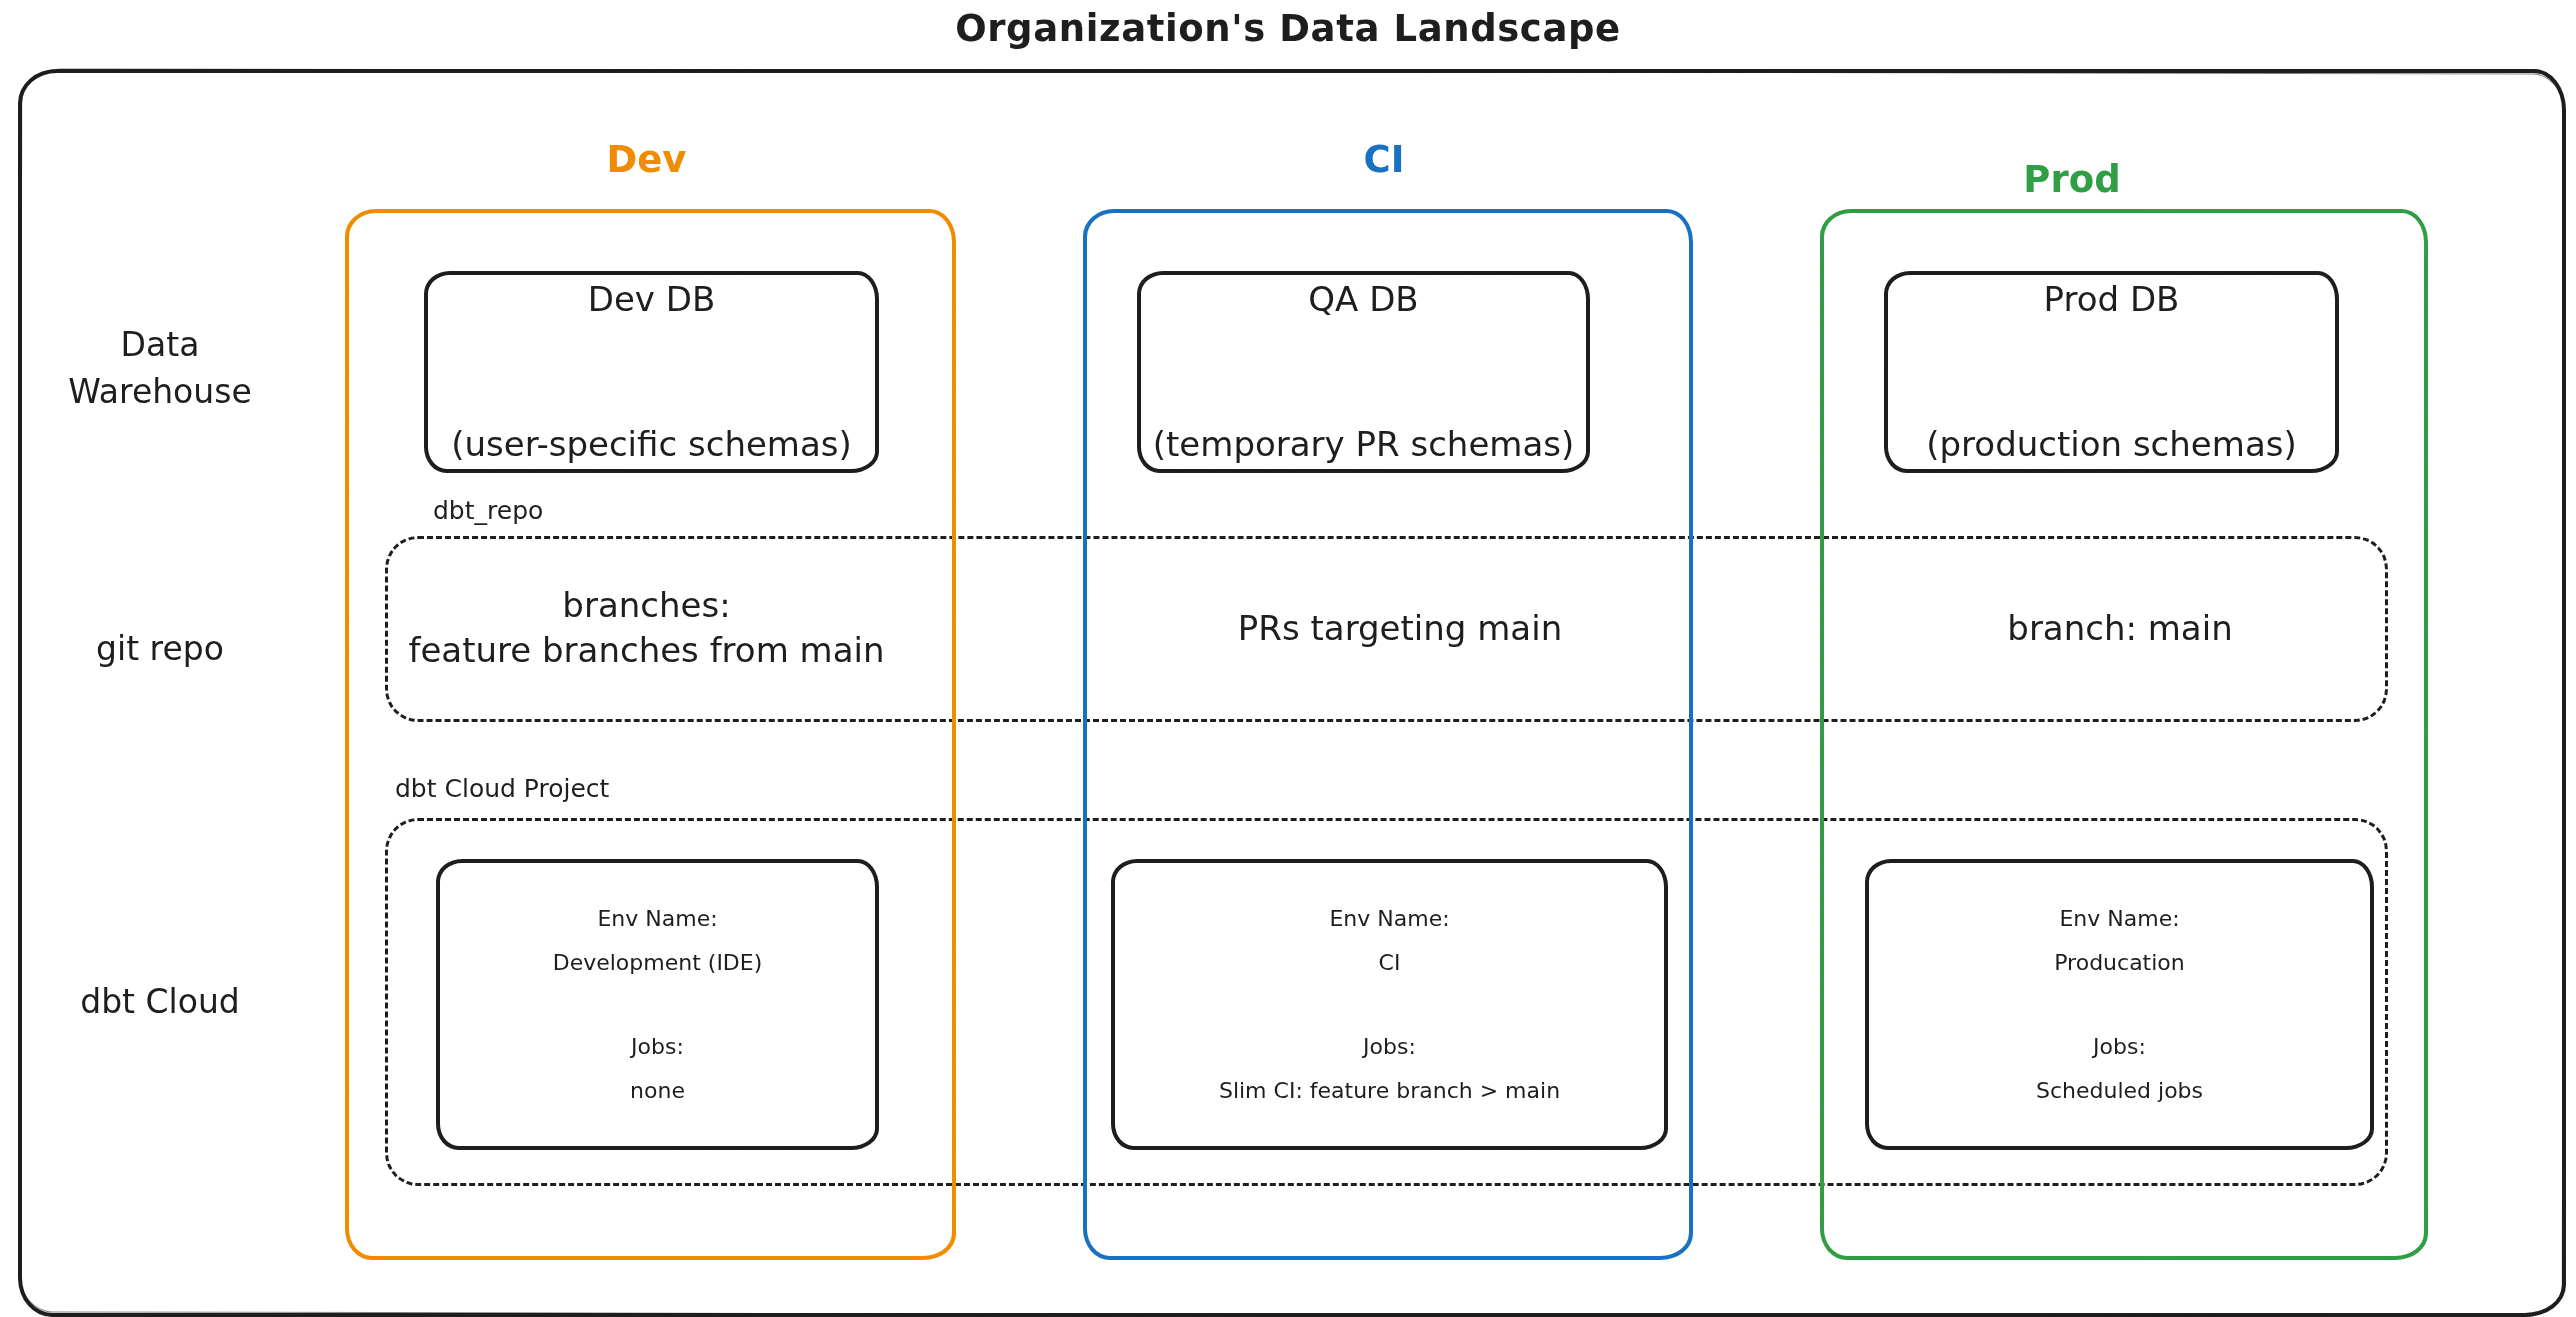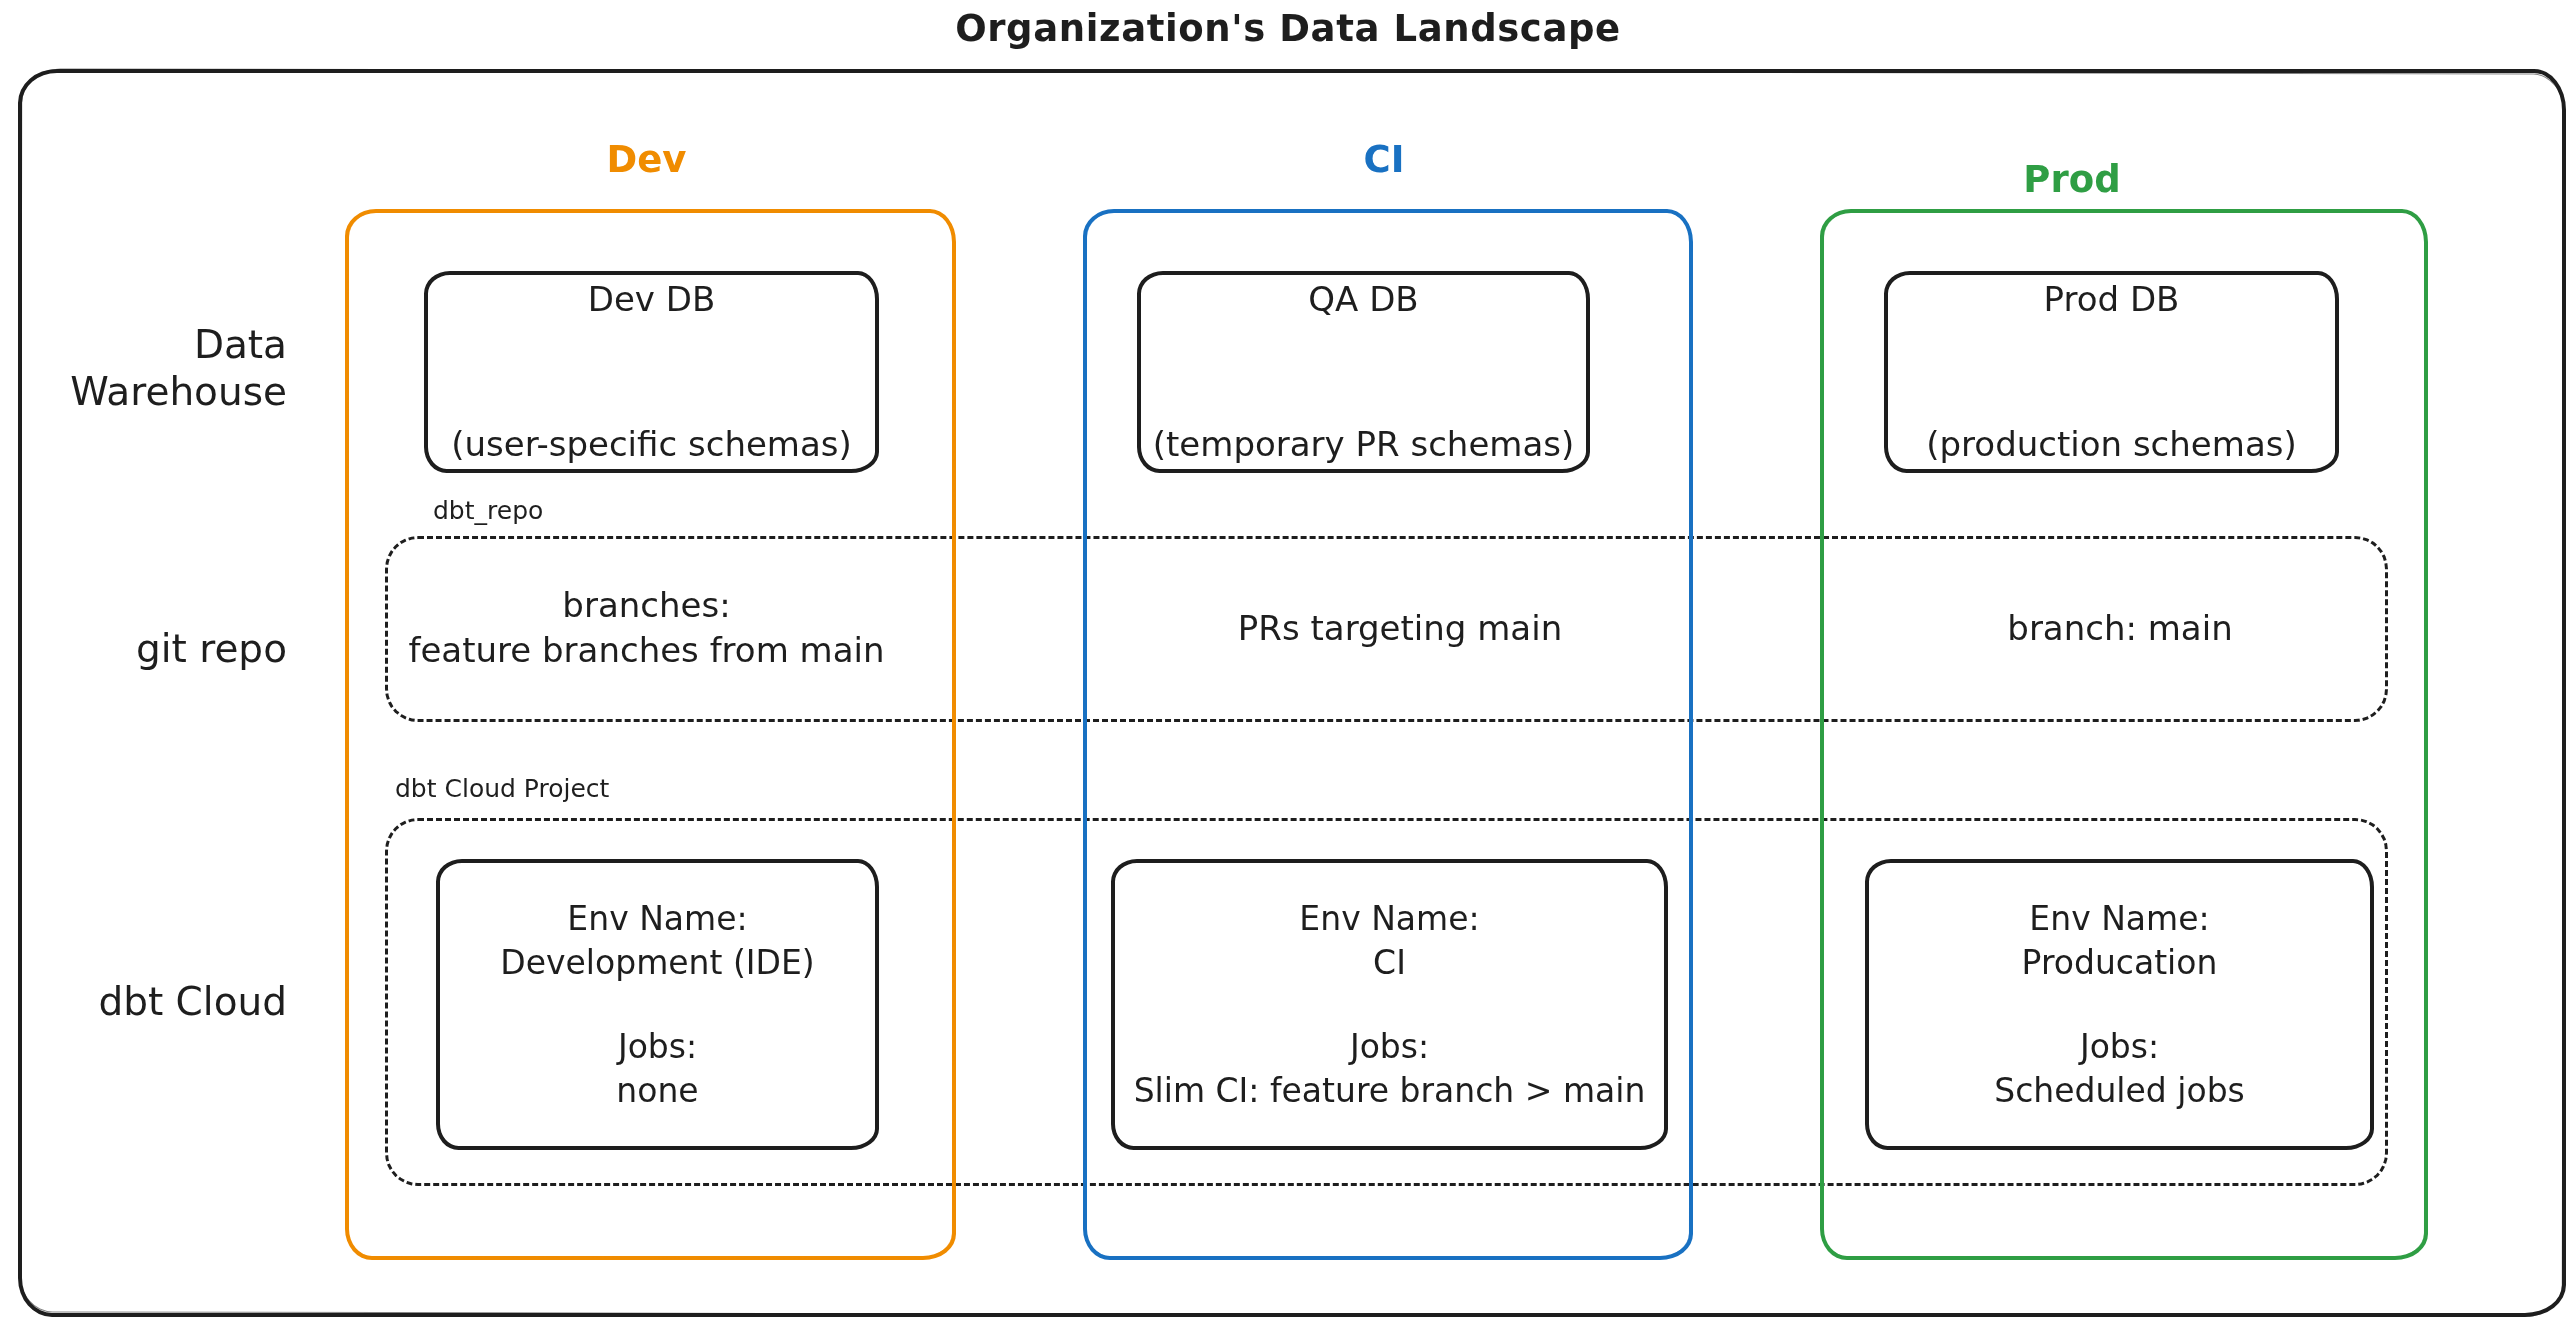--- a/index.html
+++ b/index.html
@@ -39,22 +39,22 @@
 
   .col-header{
     position:absolute;top:138px;height:51px;text-align:center;
     font-size:37px;font-weight:700;
   }
   .hdr-dev {left:345px;width:603px;color:var(--dev,#f08c00);}
   .hdr-ci  {left:1083px;width:602px;color:var(--ci,#1971c2);}
   .hdr-prod{left:1772px;width:600px;color:var(--prod,#2f9e44);margin-top:20px;}
 
   .row-label{
-    position:absolute;left:33px;width:254px;text-align:right;
-    font-size:39px;line-height:47px;color:var(--ink,#1e1e1e);
+    position:absolute;left:33px;width:254px;text-align:center;
+    font-size:33px;line-height:47px;color:var(--ink,#1e1e1e);
   }
   .lbl-warehouse{top:321px;}
   .lbl-git{top:605px;margin-top:20px;}
   .lbl-dbt{top:978px;}
 
   .db-box{
     top:271px;height:194px;border:4.1px solid var(--ink,#1e1e1e);color:var(--ink,#1e1e1e);
     border-radius:26px 21px 28px 22.5px / 22.5px 28px 21px 26px;
     display:flex;flex-direction:column;align-items:center;justify-content:space-between;
     text-align:center;font-size:34px;line-height:49px;
@@ -82,21 +82,21 @@
     color:var(--ink,#1e1e1e);white-space:nowrap;
   }
   .git-dev {left:345px;width:603px;top:583px;}
   .git-ci  {left:1083px;width:602px;top:606px;padding-left:16px;}
   .git-prod{left:1820px;width:600px;top:606px;}
 
   .env-box{
     top:859px;height:283px;border:4.1px solid var(--ink,#1e1e1e);color:var(--ink,#1e1e1e);
     border-radius:26px 21px 28px 22.5px / 22.5px 28px 21px 26px;
     display:flex;flex-direction:column;align-items:center;justify-content:center;
-    text-align:center;font-size:33px;line-height:44px;white-space:nowrap;
+    text-align:center;font-size:22px;line-height:44px;white-space:nowrap;
   }
   .env-dev {left:436px;width:435px;}
   .env-ci  {left:1111px;width:549px;}
   .env-prod{left:1865px;width:501px;}
   .env-gap{height:40px;}
 </style>
 </head>
 <body>
 
 <div class="canvas">

